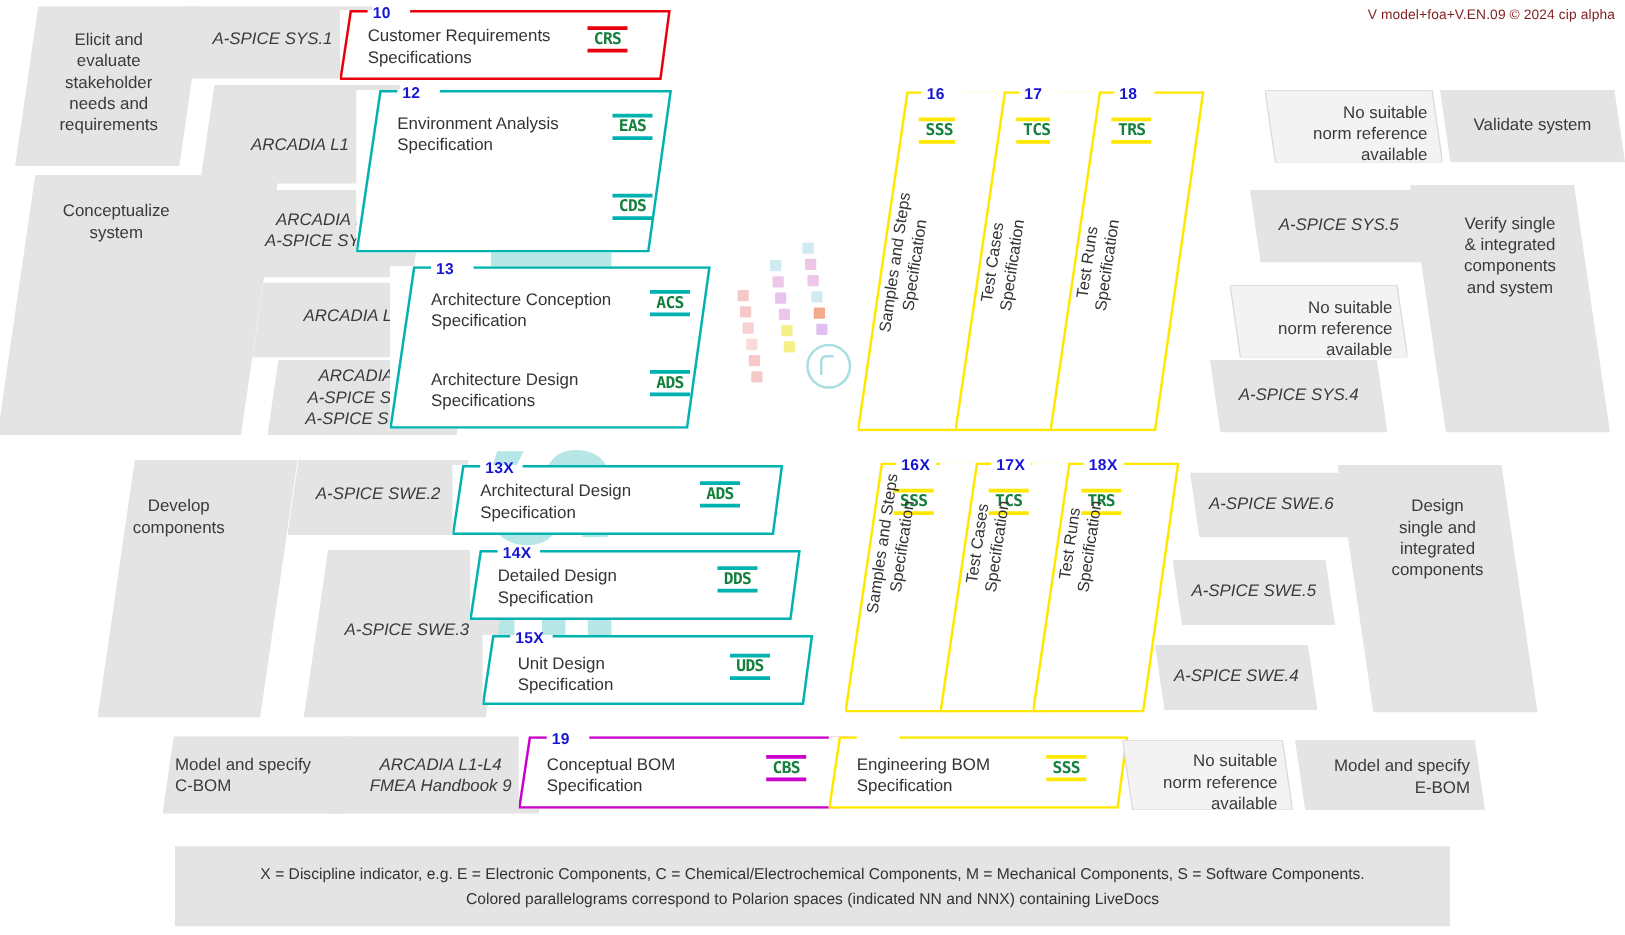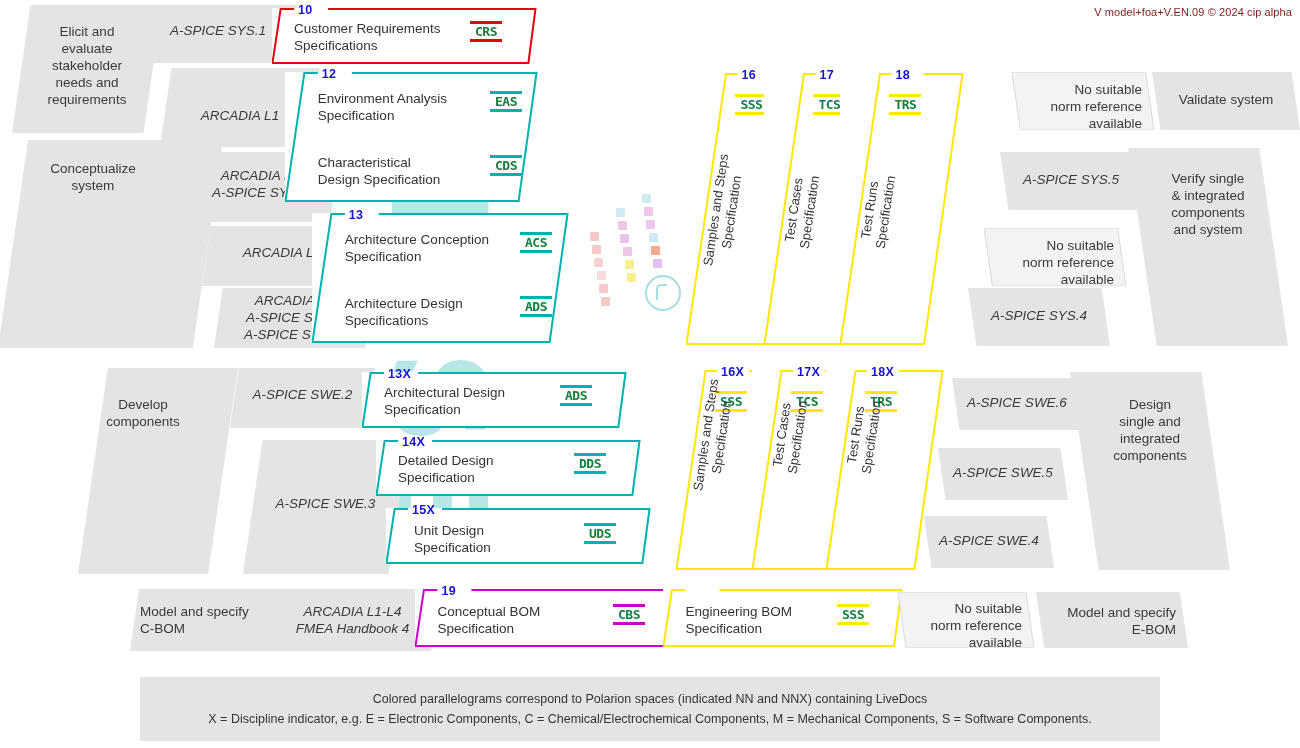--- a/index.html
+++ b/index.html
@@ -226,21 +226,21 @@
         <div class="lbl ital" style="top: 55px; left: 0px; right: 0px;">
           <div>A-SPICE SWE.3</div>
         </div>
       </div>
       <div class="para" style="left: 265px; top: 589px; width: 175px; height: 62px;">
         <svg width="175" height="62" style="position: absolute; left: 0px; top: 0px;">
           <polygon points="8.99,0 175,0 166.01,62 0,62" fill="#e4e4e4"></polygon>
         </svg>
         <div class="lbl ital" style="top: 14px; left: 0px; right: 0px;">
           <div>ARCADIA L1-L4</div>
-          <div>FMEA Handbook 4</div>
+          <div>FMEA Handbook 9</div>
         </div>
       </div>
     </div>
 
   <div id="spaces">
       <div class="card" style="left: 272px; top: 8px; width: 265px; height: 56px;">
         <svg width="265" height="56" style="position: absolute; left: 0px; top: 0px;">
           <path d="M 22.119999999999997 1 L 8.62 1 L 0.5 55 L 256.38 55 L 263.5 1 L 56.12 1" fill="#ffffff" stroke="#e8000d" stroke-width="2" stroke-linejoin="miter"></path>
         </svg>
         <div class="card-num" style="left: 26.12px; top: -5px;">10</div>
@@ -253,24 +253,20 @@
       <div class="card" style="left: 285px; top: 72px; width: 253px; height: 130px;">
         <svg width="253" height="130" style="position: absolute; left: 0px; top: 0px;">
           <path d="M 32.849999999999994 1 L 19.349999999999998 1 L 0.5 129 L 233.65 129 L 251.5 1 L 66.85 1" fill="#ffffff" stroke="#00b3b0" stroke-width="2" stroke-linejoin="miter"></path>
         </svg>
         <div class="card-num" style="left: 36.85px; top: -5px;">12</div>
         <div class="card-row" style="left: 32.85px; top: 18px;">
           <div>Environment Analysis</div>
           <div>Specification</div>
         </div>
         <div class="abbr ab-teal" style="left: 205px; top: 20px; width: 32px;">EAS</div>
-        <div class="card-row" style="left: 32.85px; top: 82px;">
-          <div>Characteristical</div>
-          <div>Design Specification</div>
-        </div>
         <div class="abbr ab-teal" style="left: 205px; top: 84px; width: 32px;">CDS</div>
       </div>
       <div class="card" style="left: 312px; top: 213px; width: 257px; height: 130px;">
         <svg width="257" height="130" style="position: absolute; left: 0px; top: 0px;">
           <path d="M 32.849999999999994 1 L 19.349999999999998 1 L 0.5 129 L 237.65 129 L 255.5 1 L 66.85 1" fill="#ffffff" stroke="#00b3b0" stroke-width="2" stroke-linejoin="miter"></path>
         </svg>
         <div class="card-num" style="left: 36.85px; top: -5px;">13</div>
         <div class="card-row" style="left: 32.85px; top: 18px;">
           <div>Architecture Conception</div>
           <div>Specification</div>
@@ -516,17 +512,17 @@
           <polygon points="0,0 143.88,0 152,56 8.12,56" fill="#e4e4e4"></polygon>
         </svg>
         <div class="lbl" style="top: 12px; left: 0px; right: 12px; text-align: right;">
           <div>Model and specify</div>
           <div>E-BOM</div>
         </div>
       </div>
     </div>
 
   <div class="legend">
+    <div>X = Discipline indicator, e.g. E = Electronic Components, C = Chemical/Electrochemical Components, M = Mechanical Components, S = Software Components.</div>
     <div>Colored parallelograms correspond to Polarion spaces (indicated NN and NNX) containing LiveDocs</div>
-    <div>X = Discipline indicator, e.g. E = Electronic Components, C = Chemical/Electrochemical Components, M = Mechanical Components, S = Software Components.</div>
   </div>
 
 </div>
 
 </body></html>

